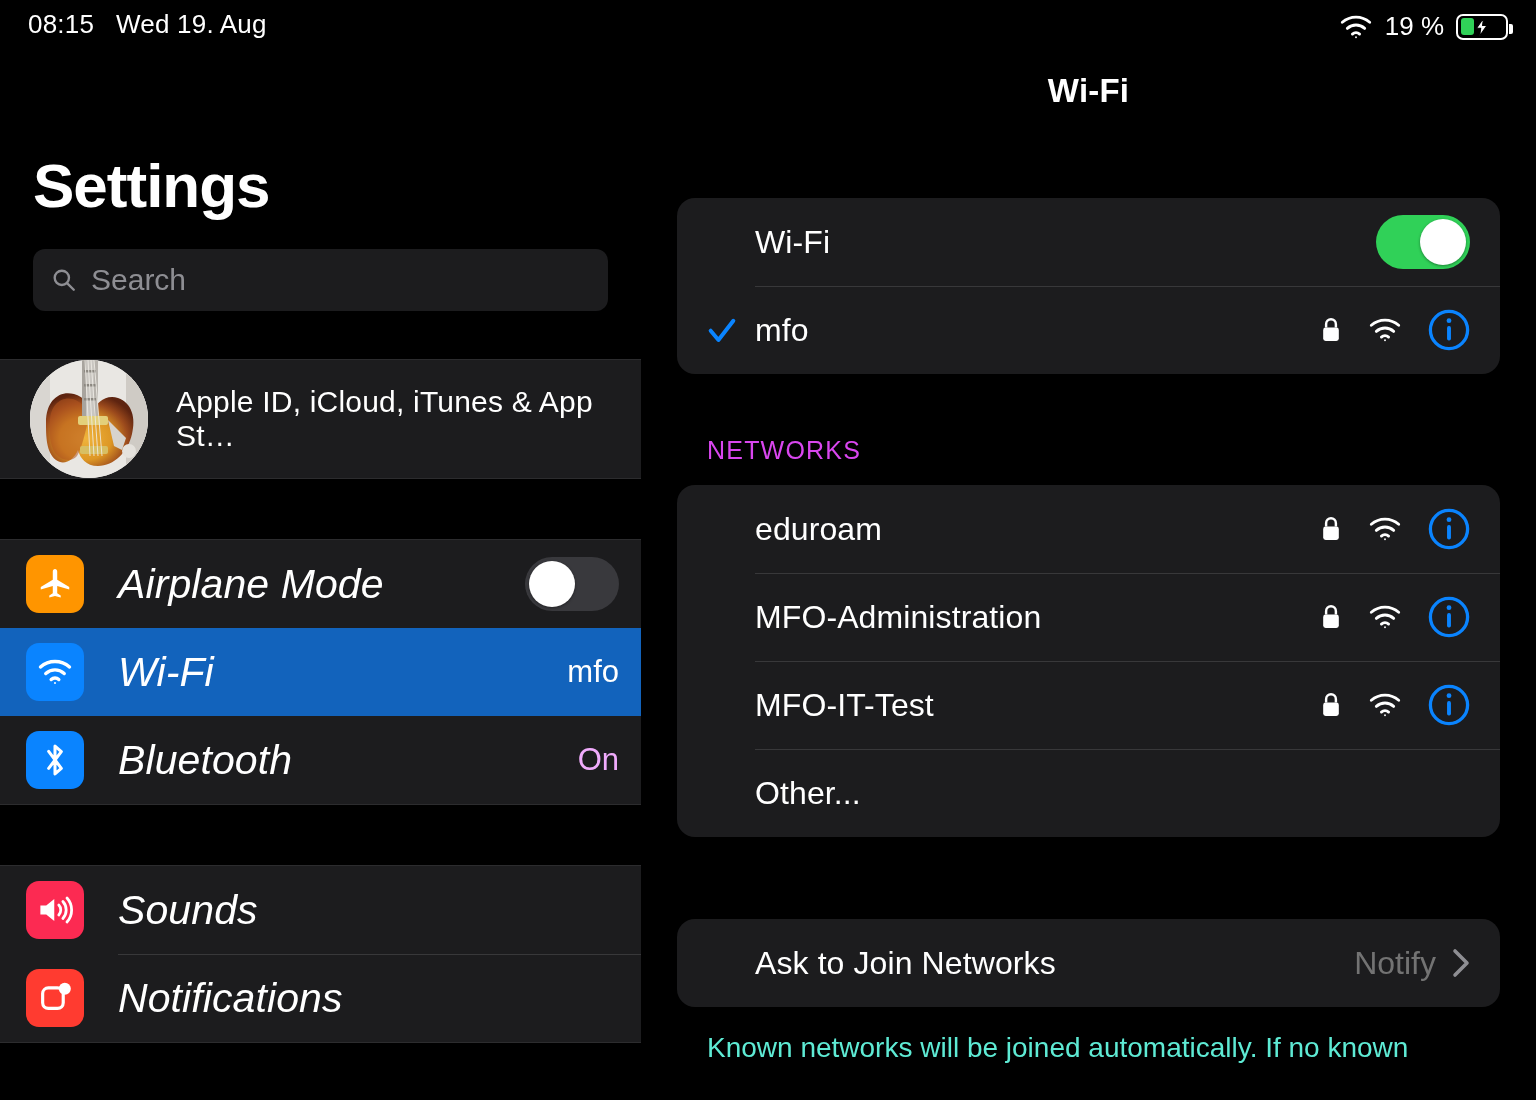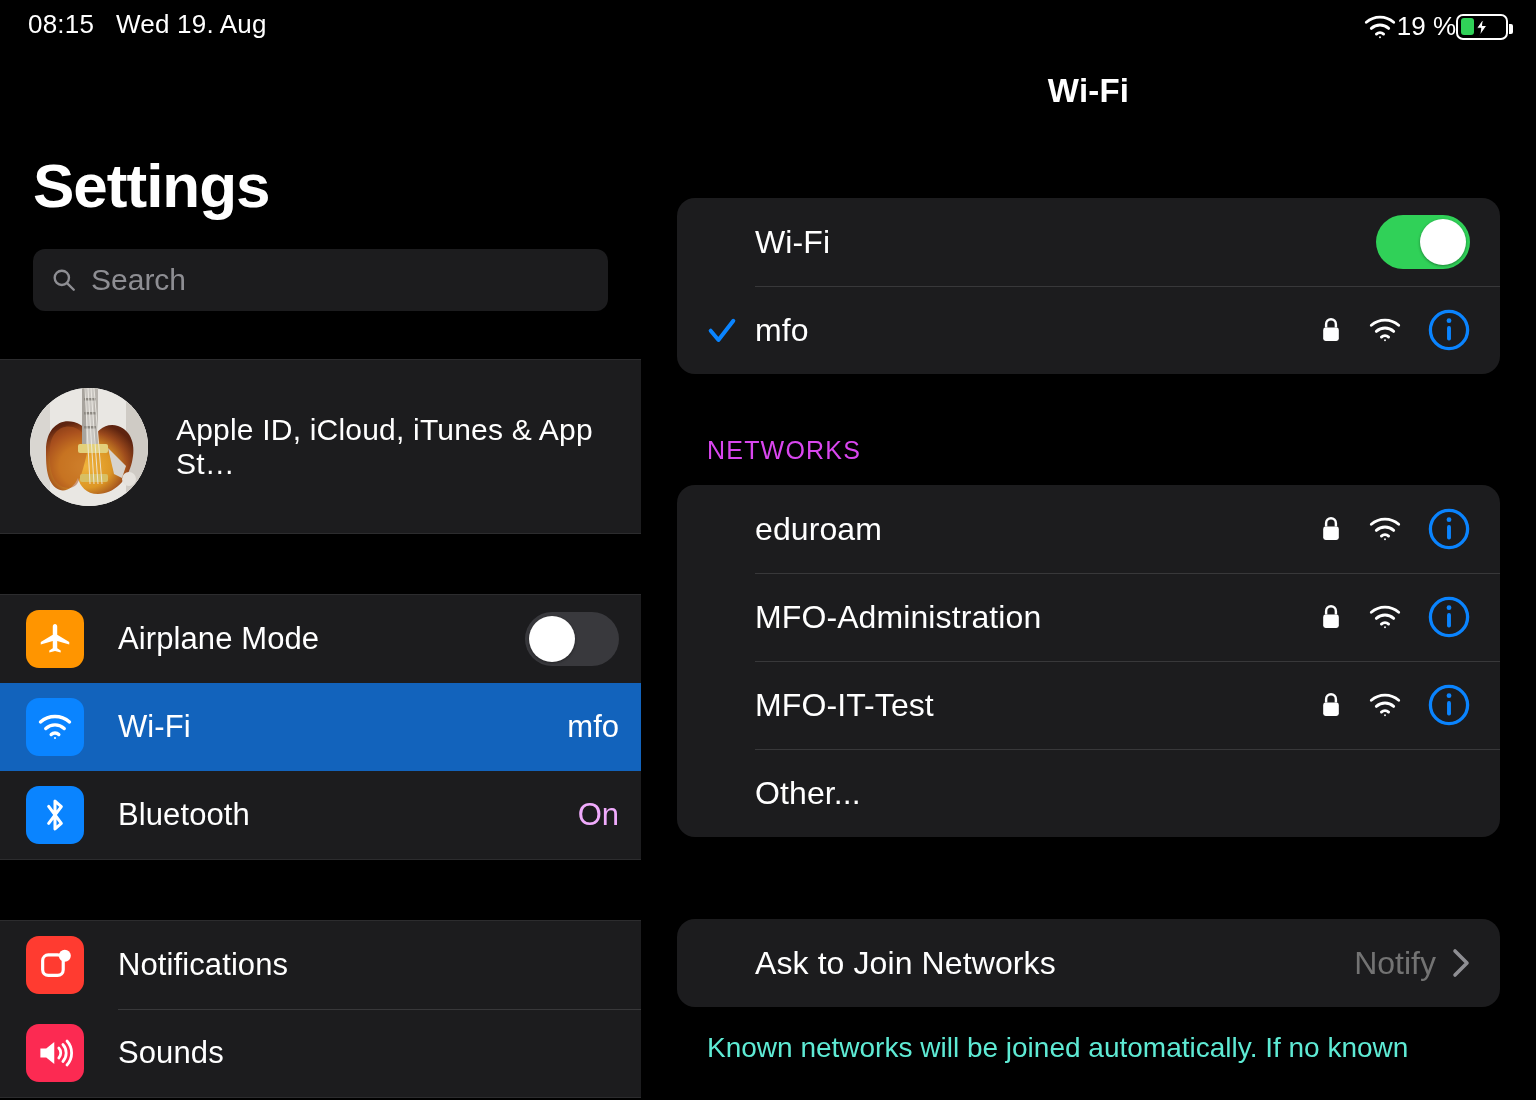--- a/index.html
+++ b/index.html
@@ -35,21 +35,21 @@
     display:flex; align-items:center; gap:14px; padding:0 18px;
   }
   .search-text { color:#8e8e93; font-size:30px; }
   .mag { width:26px; height:26px; flex:0 0 26px; }
 
   .sb-section { background:#1c1c1e; border-top:1px solid #2c2c2e; border-bottom:1px solid #2c2c2e; }
   .sb-gap { height:60px; background:#000; }
 
   .profile-row {
     display:flex; align-items:center; gap:28px;
-    padding:20px 22px 20px 30px; height:173px;
+    padding:20px 22px 20px 30px; height:118px;
   }
   .avatar {
     width:118px; height:118px; border-radius:50%;
     flex:0 0 118px; overflow:hidden; position:relative;
     background:#e8e6e2;
   }
   .profile-label { font-size:30px; letter-spacing:.2px; }
 
   .sb-row {
     display:flex; align-items:center;
@@ -61,21 +61,21 @@
     height:1px; background:#38383a;
   }
   .sb-row.selected { background:#1263bc; }
   .sb-row.selected + .sb-row::before,
   .sb-row.selected::before { background:transparent; }
   .sb-icon {
     width:58px; height:58px; border-radius:13px; flex:0 0 58px;
     display:flex; align-items:center; justify-content:center;
     margin-right:34px;
   }
-  .sb-label { font-size:31px; flex:1; letter-spacing:.1px; }
+  .sb-label { font-size:41px; flex:1; letter-spacing:.1px;font-style:italic; }
   .sb-value { font-size:31px; color:#f0abfc; }
   .sb-row.selected .sb-value { color:#fff; }
 
   .ic-airplane { background:#ff9500; }
   .ic-wifi     { background:#0a84ff; }
   .ic-bt       { background:#0a84ff; }
   .ic-notif    { background:#ff3b30; }
   .ic-sounds   { background:#fc2a52; }
 
   .toggle {
@@ -90,21 +90,21 @@
   .toggle.off { background:#39393d; }
   .toggle.off .knob { left:4px; }
   .toggle.on  { background:#30d158; }
   .toggle.on .knob { right:4px; }
 
   
   .detail {
     flex:1; height:1100px; background:#000; position:relative; overflow:hidden;
   }
   .status-right {
-    display:flex; align-items:center; justify-content:flex-end; 
+    display:flex; align-items:center; justify-content:flex-end; gap:12px;
     padding:9px 28px 0 0; height:44px;
   }
   .batt-pct { font-size:26px; font-weight:500; }
   .battery {
     width:52px; height:26px; border:2.5px solid #fff; border-radius:7px;
     position:relative; display:flex; align-items:center; padding:2.5px;
   }
   .battery::after {
     content:""; position:absolute; right:-7px; top:8px;
     width:4px; height:10px; background:#fff; border-radius:0 2px 2px 0;
@@ -264,41 +264,41 @@
         <div class="sb-value">On</div>
       </div>
 
     </div>
 
     <div class="sb-gap"></div>
 
     <div class="sb-section">
 
       <div class="sb-row">
-        <div class="sb-icon ic-notif">
-          <svg width="38" height="38" viewBox="0 0 24 24">
-            <rect x="4.2" y="5.6" width="13" height="13" rx="3.6" fill="none" stroke="#fff" stroke-width="2"></rect>
-            <circle cx="18.2" cy="6.2" r="3.8" fill="#fff"></circle>
-          </svg>
-        </div>
-        <div class="sb-label">Notifications</div>
-      </div>
-
-      <div class="sb-row">
         <div class="sb-icon ic-sounds">
           <svg width="38" height="34" viewBox="0 0 26 22">
             <path d="M3 8h4l5.5-4.6v15.2L7 14H3z" fill="#fff"></path>
             <g fill="none" stroke="#fff" stroke-width="1.9" stroke-linecap="round">
               <path d="M15.6 7.6a5 5 0 010 6.8"></path>
               <path d="M18.4 5.2a8.6 8.6 0 010 11.6"></path>
               <path d="M21.2 2.8a12.2 12.2 0 010 16.4"></path>
             </g>
           </svg>
         </div>
         <div class="sb-label">Sounds</div>
+      </div>
+
+      <div class="sb-row">
+        <div class="sb-icon ic-notif">
+          <svg width="38" height="38" viewBox="0 0 24 24">
+            <rect x="4.2" y="5.6" width="13" height="13" rx="3.6" fill="none" stroke="#fff" stroke-width="2"></rect>
+            <circle cx="18.2" cy="6.2" r="3.8" fill="#fff"></circle>
+          </svg>
+        </div>
+        <div class="sb-label">Notifications</div>
       </div>
 
     </div>
 
   </div>
 
   <div class="detail">
 
     <div class="status-right">
       <svg width="34" height="26" viewBox="0 0 36 27" fill="none" stroke="#fff" stroke-width="3" stroke-linecap="round">

